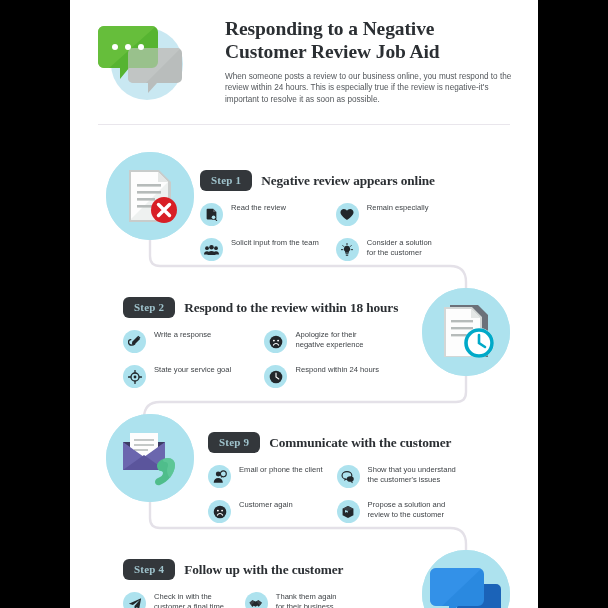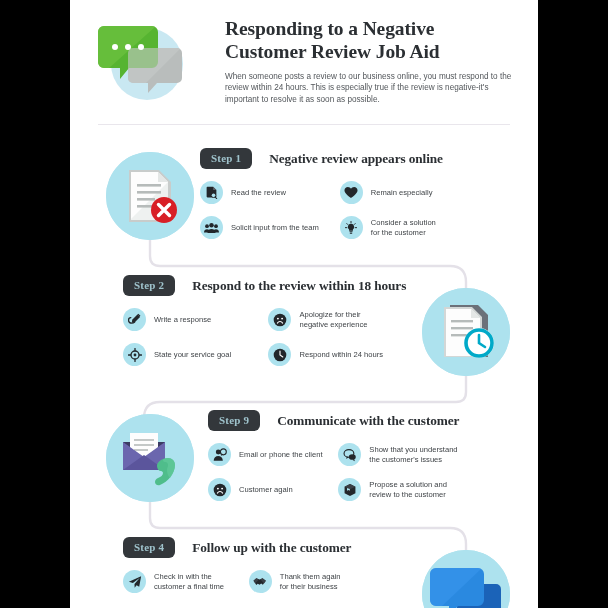--- a/index.html
+++ b/index.html
@@ -31,37 +31,37 @@
     margin-top:8px; font-size:8.2px; line-height:11.3px;
     color:#53575b;
   }
   .divider {
     position:absolute; left:28px; top:124px; width:412px; height:1px;
     background:#e9e6ec;
   }
 
   
   .step { position:absolute; }
-  .badge-row { display:flex; align-items:center; gap:17px; }
+  .badge-row { display:flex; align-items:center; gap:9px;margin-top:22px; }
   .badge {
     background:#33373b; border-radius:6px;
     padding:4px 11px 5px 11px;
     font-family:"Liberation Serif", serif;
     font-weight:bold; font-size:11px; color:#9fc3cc;
     letter-spacing:0.2px; white-space:nowrap;
   }
   .step-title {
     font-family:"Liberation Serif", serif;
     font-weight:bold; font-size:13.3px; color:#2b2f33;
     white-space:nowrap; letter-spacing:-0.1px;text-align:center;
   }
 
   .items { margin-top:12px; display:grid; grid-template-columns:auto auto;
            column-gap:14px; row-gap:12px; }
-  .item { display:flex; align-items:center; gap:8px; }
+  .item { display:flex; gap:8px; }
   .chip {
     width:23px; height:23px; border-radius:50%;
     background:#ade2ee; flex:0 0 23px;
     display:flex; align-items:center; justify-content:center;
   }
   .chip svg { display:block; }
   .item-label {
     font-size:7.6px; line-height:9.6px; color:#3f4347;
     white-space:pre-line;
   }

